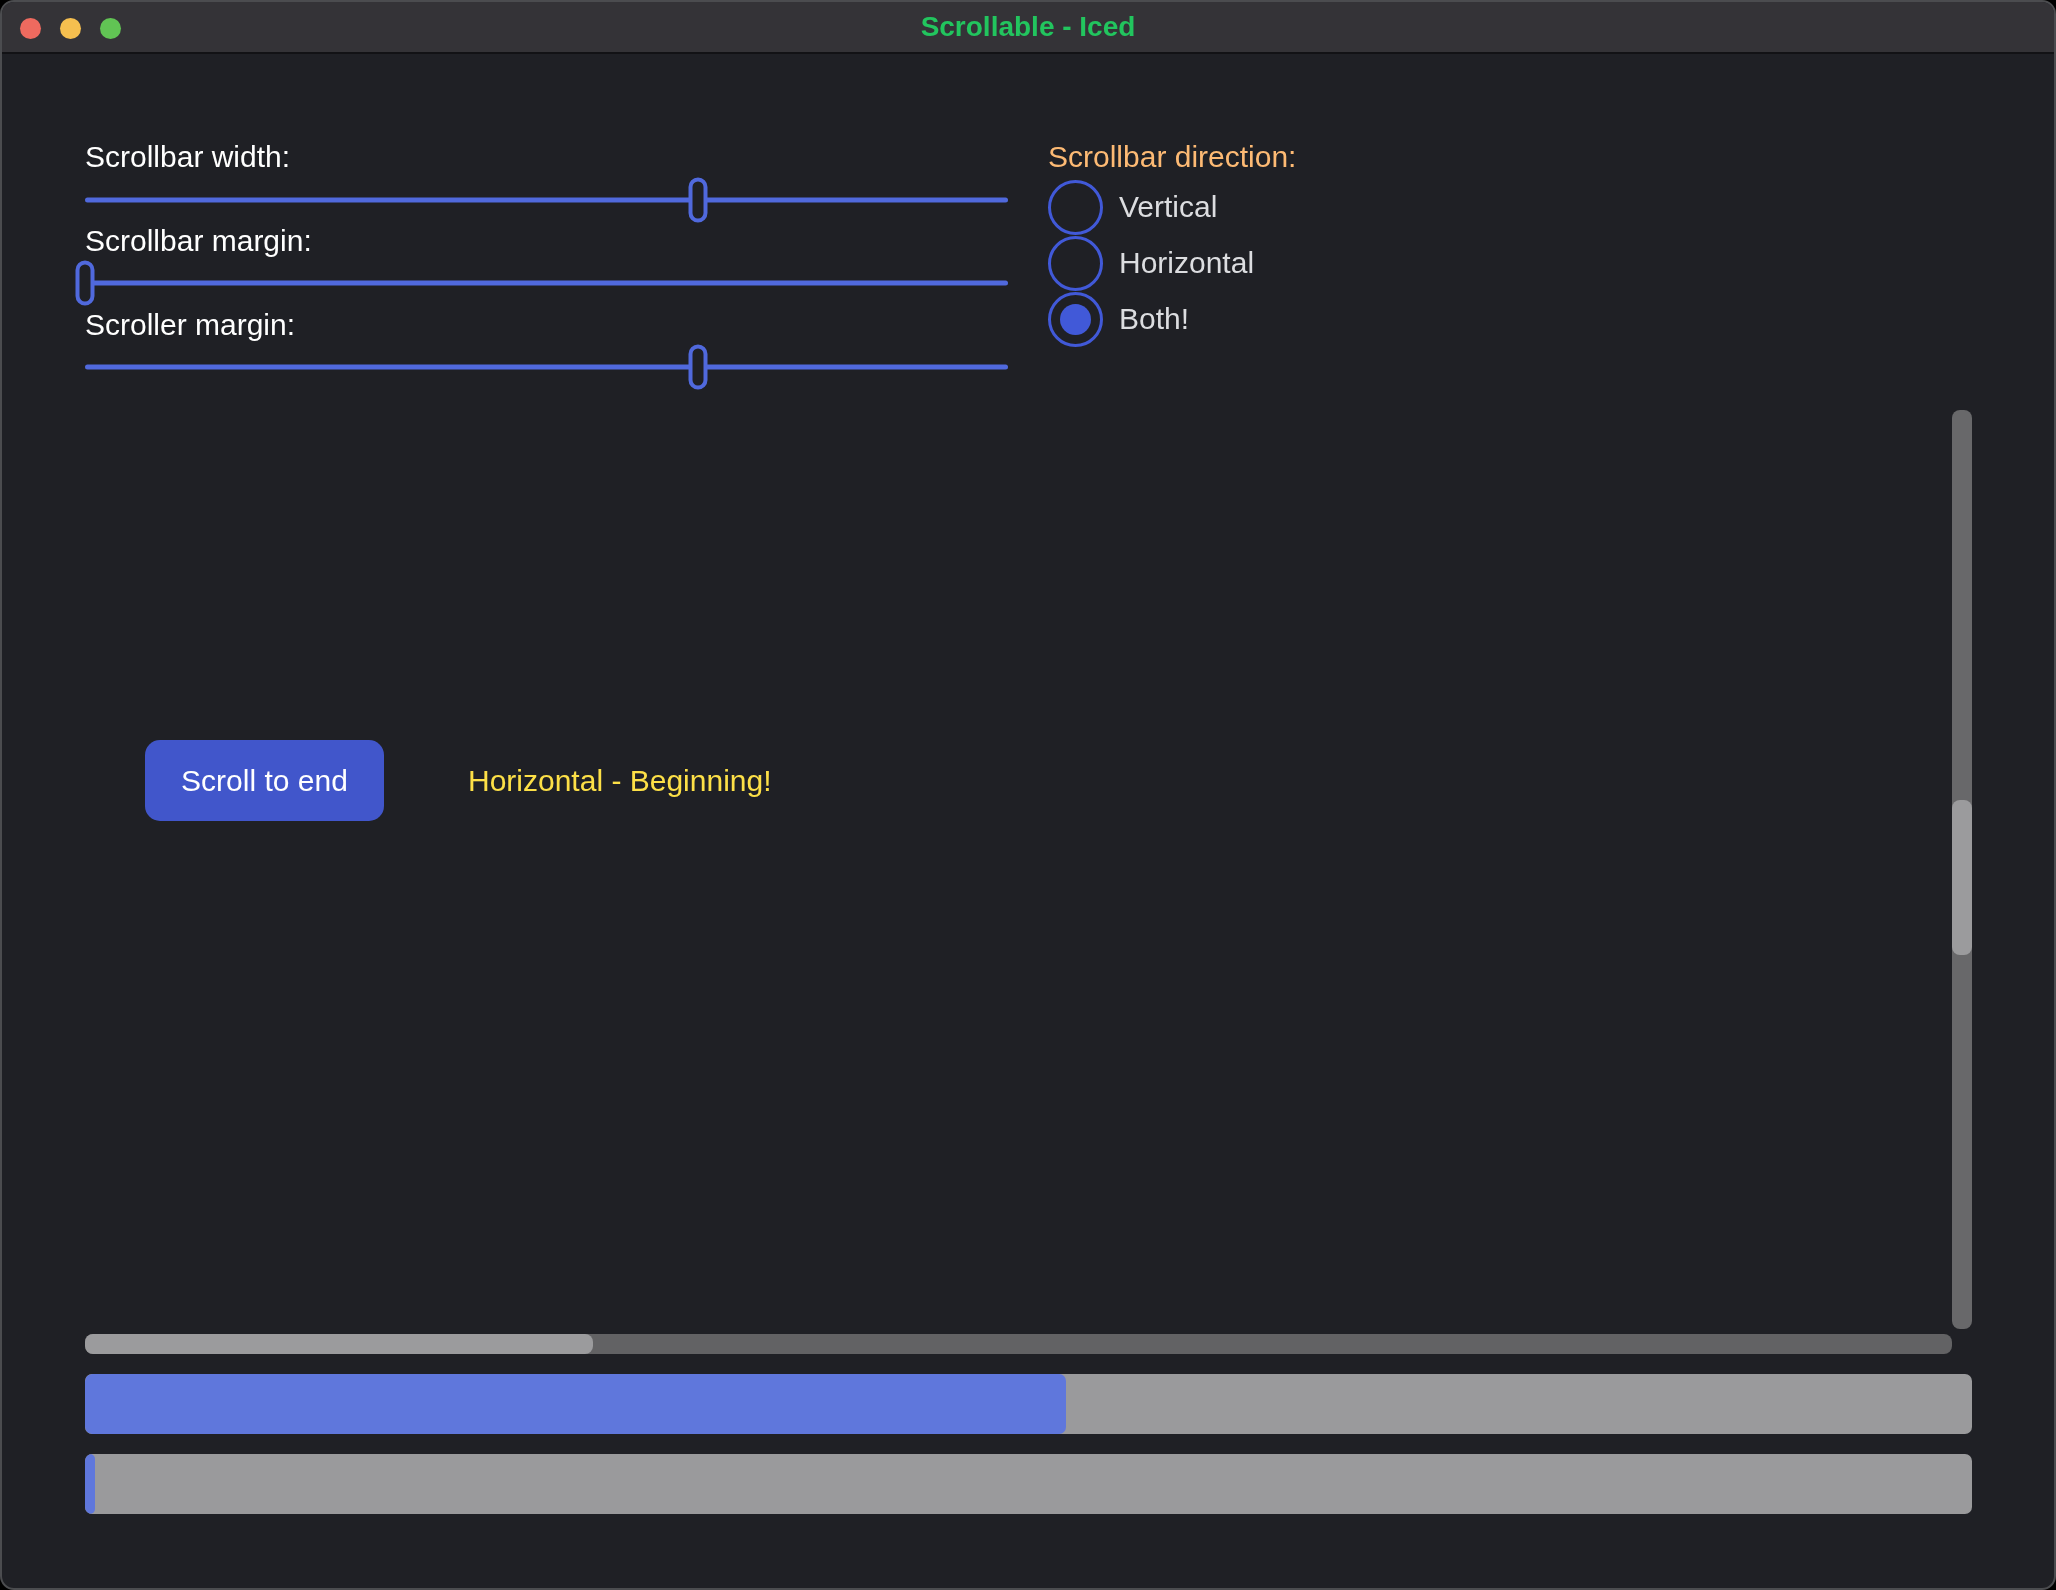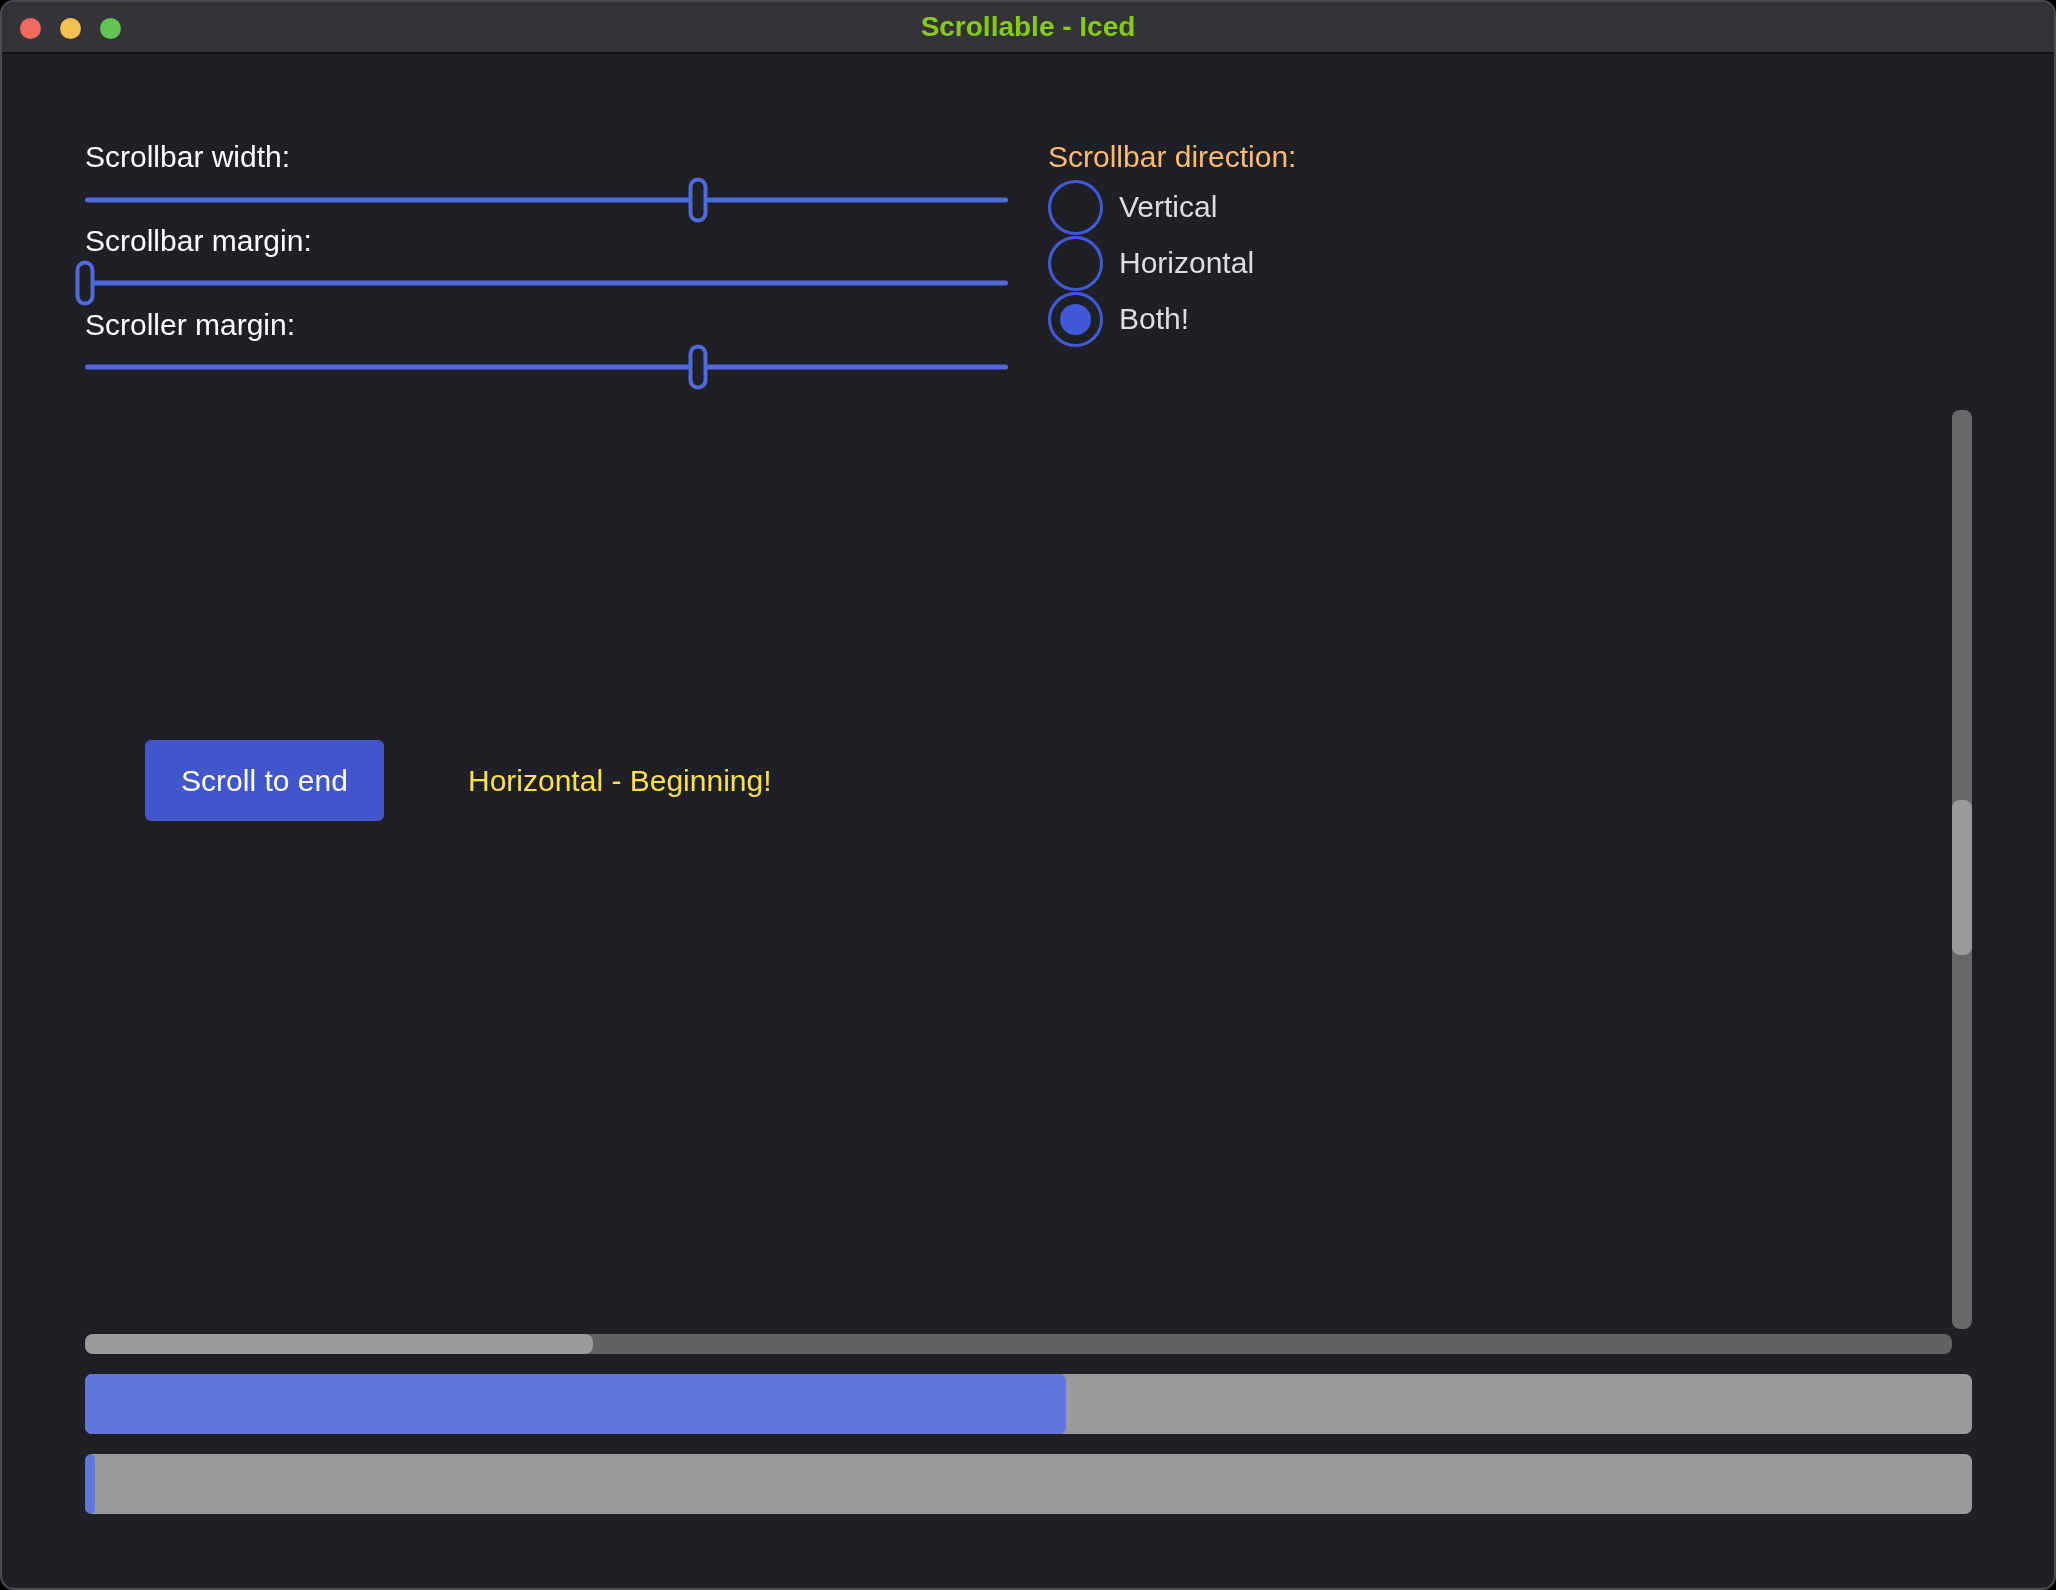--- a/index.html
+++ b/index.html
@@ -22,21 +22,21 @@
     border-bottom: 2px solid #121215;
   }
   .traffic-lights {
     position: absolute; left: 18px; top: 0; height: 52px;
     display: flex; align-items: center; gap: 19px;
   }
   .light { width: 21px; height: 21px; border-radius: 50%; }
   .titlebar-title {
     position: absolute; inset: 0;
     display: flex; align-items: center; justify-content: center;
-    color: #84cc16; font-size: 28px; font-weight: bold;
+    color: #22c55e; font-size: 28px; font-weight: bold;
   }
   
   .ctl-label {
     position: absolute; left: 83px;
     color: #ffffff; font-size: 30px; line-height: 34px; white-space: nowrap;
   }
   .slider {
     position: absolute; left: 83px; width: 923px; height: 44px;
   }
   .slider-rail {
@@ -69,21 +69,21 @@
   .radio-dot {
     width: 31px; height: 31px; border-radius: 50%;
     background: var(--radio-blue, #4159d8);
   }
   .radio-label {
     margin-left: 16px; color: #dcdde0; font-size: 30px; white-space: nowrap;
   }
   
   .scroll-button {
     position: absolute; left: 143px; top: 738px; width: 239px; height: 81px;
-    background: var(--button-blue, #4156cb); border: none; border-radius: 6px;
+    background: var(--button-blue, #4156cb); border: none; border-radius: 15px;
     color: #ffffff; font-size: 30px; font-family: inherit;
     display: flex; align-items: center; justify-content: center;
     cursor: pointer;
   }
   .scroll-status {
     position: absolute; left: 466px; top: 738px; height: 81px;
     display: flex; align-items: center;
     color: #fde047; font-size: 30px; white-space: nowrap;
   }
   .v-scrollbar {

